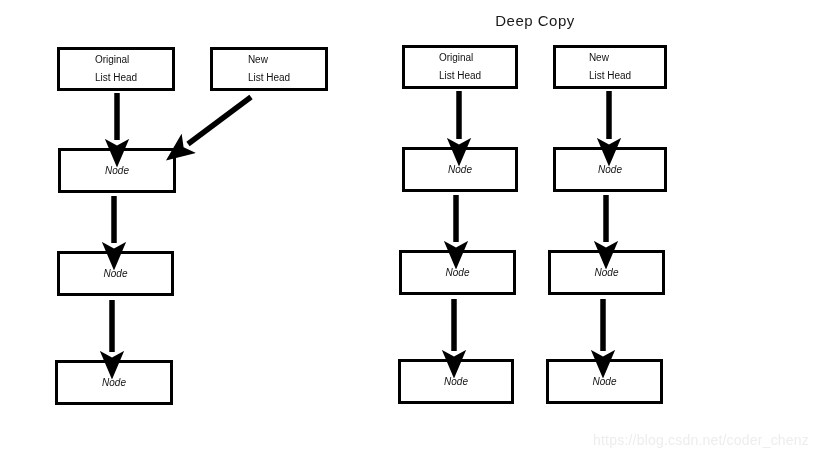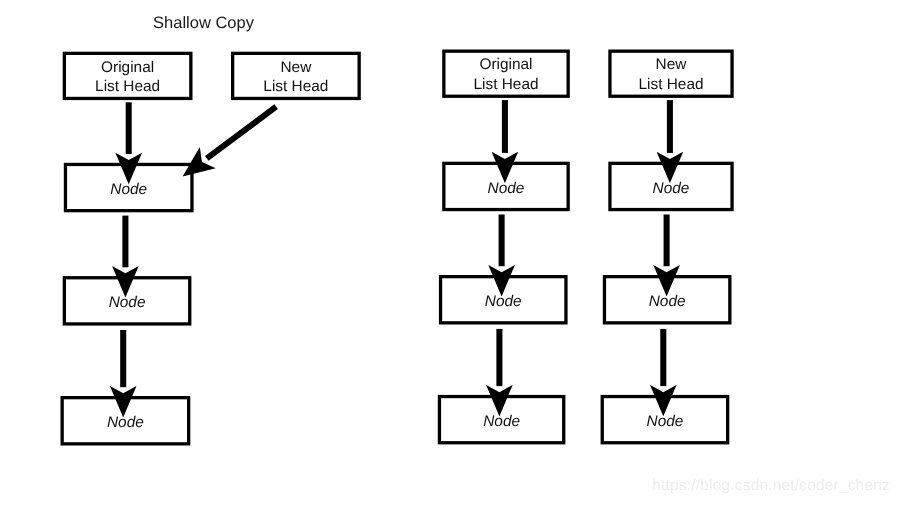--- a/index.html
+++ b/index.html
@@ -30,23 +30,23 @@
   .title-deep    { left: 390px; top: 12px; width: 290px; letter-spacing: 0.5px; }
 
   .node-box {
     position: absolute;
     box-sizing: border-box;
     background: #ffffff;
     border: 3px solid #000000;
     display: flex;
     align-items: center;
     justify-content: center;
-    text-align: center;
+    text-align: left;
     color: #111111;
-    font-size: 14px;
+    font-size: 10px;
     line-height: 18px;
   }
   .node-box span { display: block; white-space: pre-line; }
 
   .head-box { height: 44px; }
   .plain-node { height: 45px; font-style: italic; }
 
   svg.arrow-layer {
     position: absolute;
     left: 0;
@@ -64,21 +64,20 @@
     color: #ededed;
     white-space: nowrap;
     letter-spacing: 0.2px;
   }
 </style>
 </head>
 <body>
 
 <div id="canvas">
 
-  <div class="section-title title-shallow">Shallow Copy</div>
 
   <div class="node-box head-box" style="left:57px; top:47px; width:118px;">
     <span>Original
 List  Head</span>
   </div>
 
   <div class="node-box head-box" style="left:210px; top:47px; width:118px;">
     <span>New
 List  Head</span>
   </div>
@@ -88,20 +87,21 @@
   </div>
 
   <div class="node-box plain-node" style="left:57px; top:251px; width:117px;">
     <span>Node</span>
   </div>
 
   <div class="node-box plain-node" style="left:55px; top:360px; width:118px;">
     <span>Node</span>
   </div>
 
+  <div class="section-title title-deep">Deep  Copy</div>
 
   <div class="node-box head-box" style="left:402px; top:45px; width:116px;">
     <span>Original
 List  Head</span>
   </div>
 
   <div class="node-box head-box" style="left:553px; top:45px; width:114px;">
     <span>New
 List  Head</span>
   </div>

